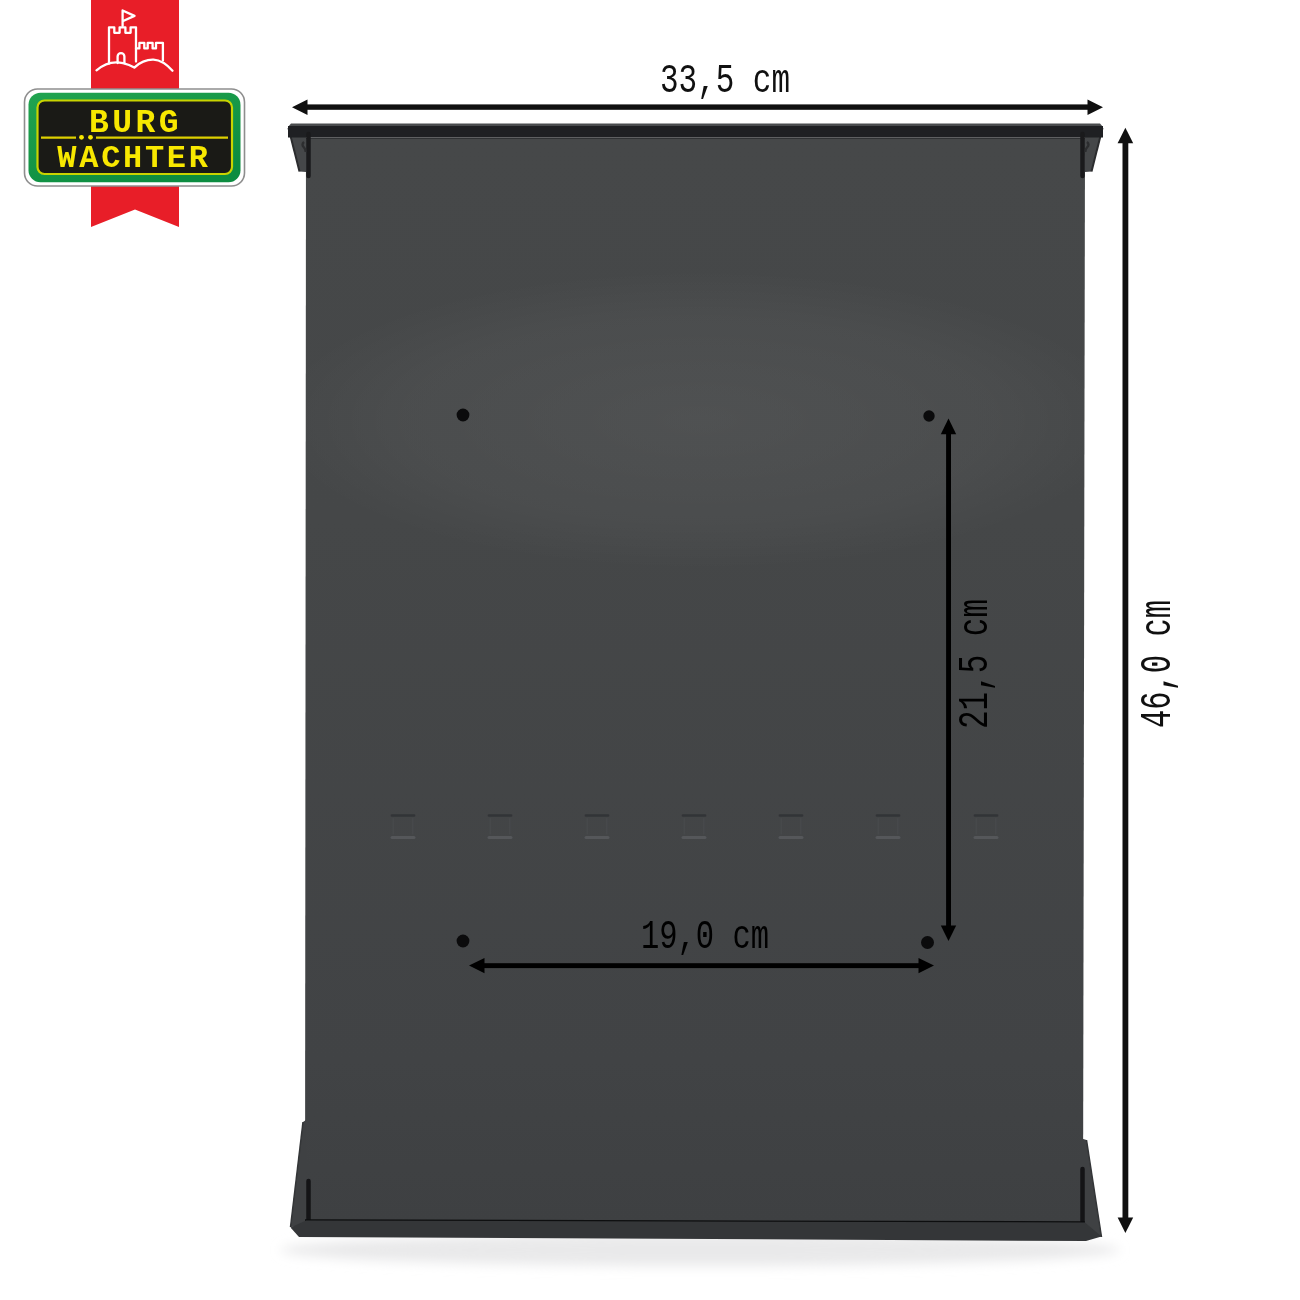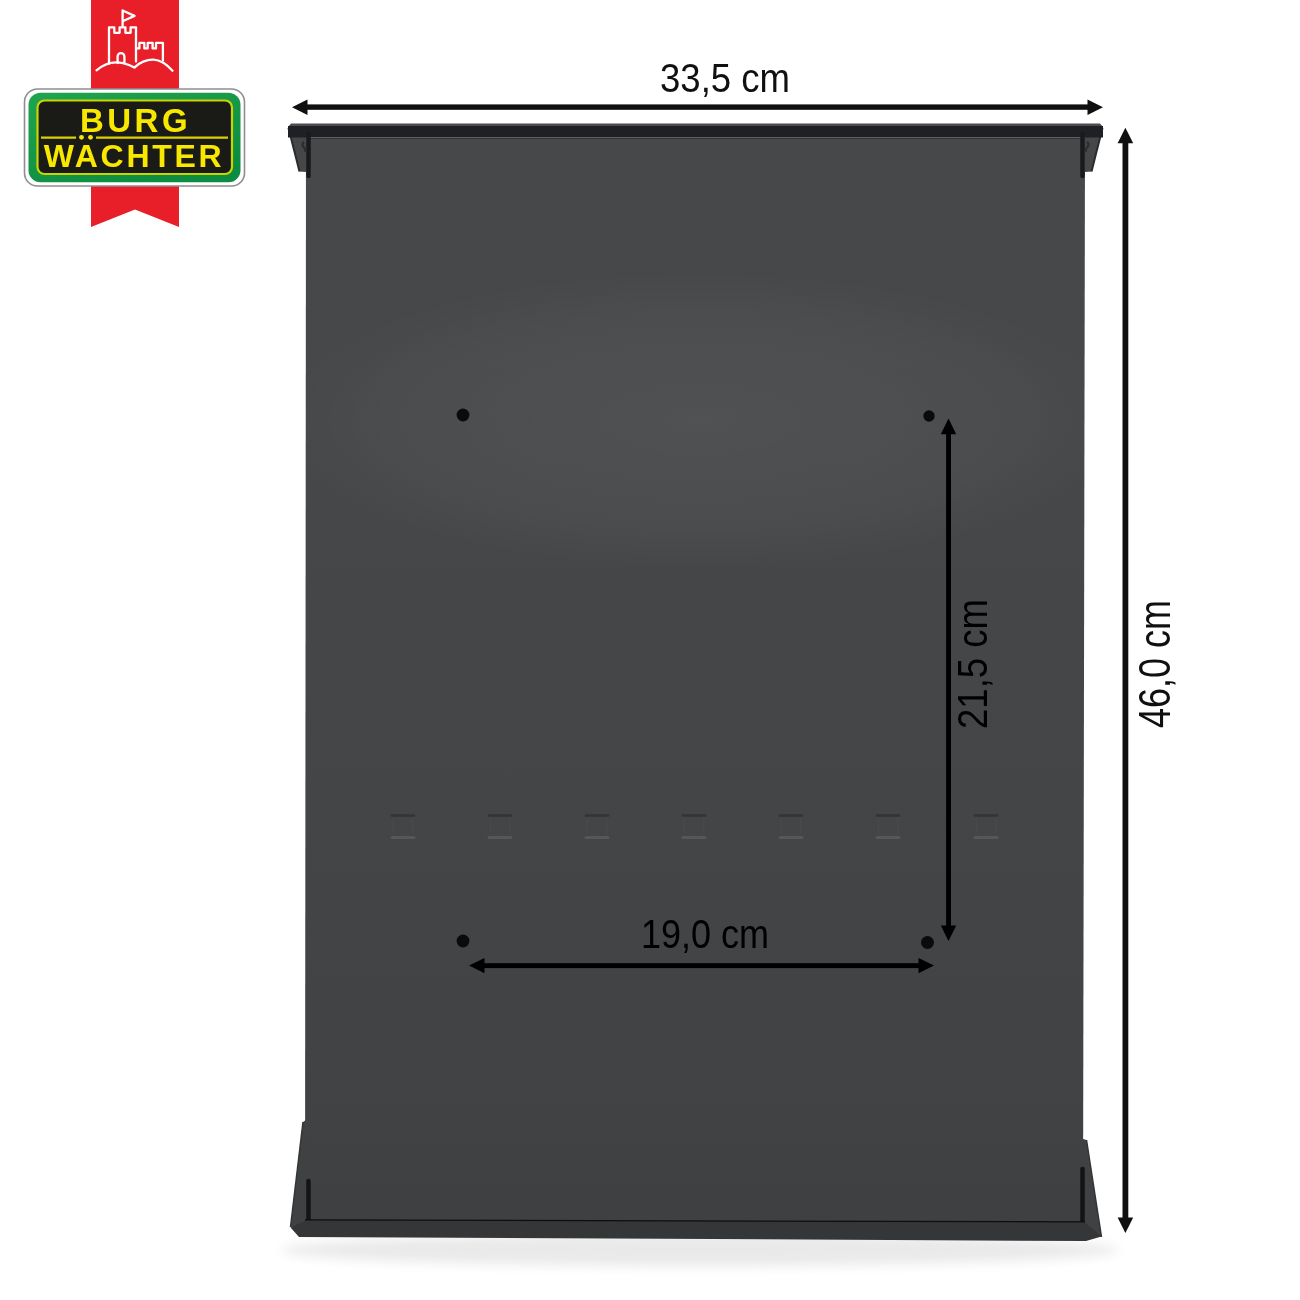--- a/index.html
+++ b/index.html
@@ -1,17 +1,17 @@
 <!DOCTYPE html>
 <html><head>
 <meta charset="utf-8">
 <style>
   html,body{margin:0;padding:0;background:#ffffff;}
   .page{width:1267px;height:1300px;position:relative;overflow:hidden;background:#3b82f6;
-        font-family:Liberation Sans, sans-serif;}
+        font-family:Liberation Mono, monospace;}
   svg{display:block;}
 </style>
 </head>
 <body>
 <div class="page">
 <svg width="1300" height="1300" viewBox="0 0 1300 1300" xmlns="http://www.w3.org/2000/svg">
   <defs>
     <linearGradient id="greenGrad" x1="0" y1="0" x2="0.6" y2="1">
       <stop offset="0" stop-color="#21a450"></stop>
       <stop offset="1" stop-color="#0c8c40"></stop>

